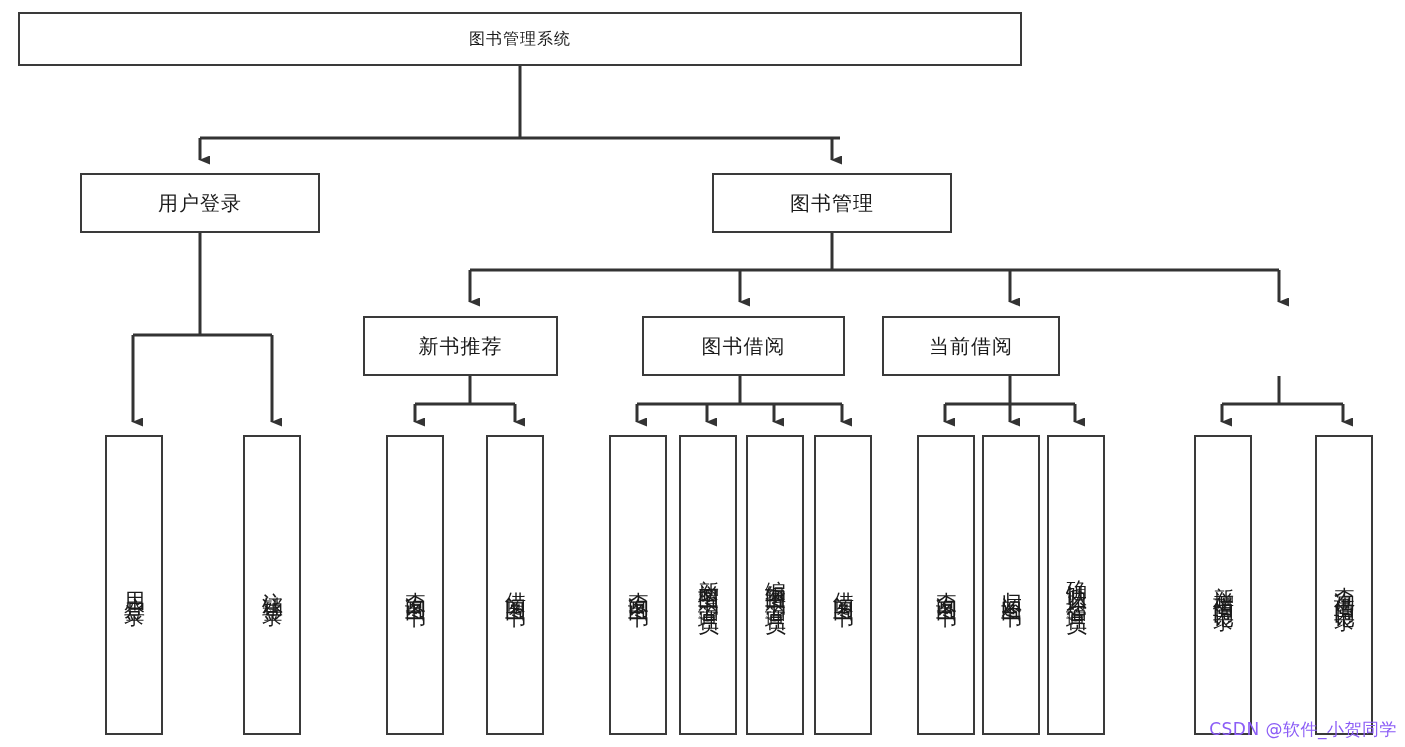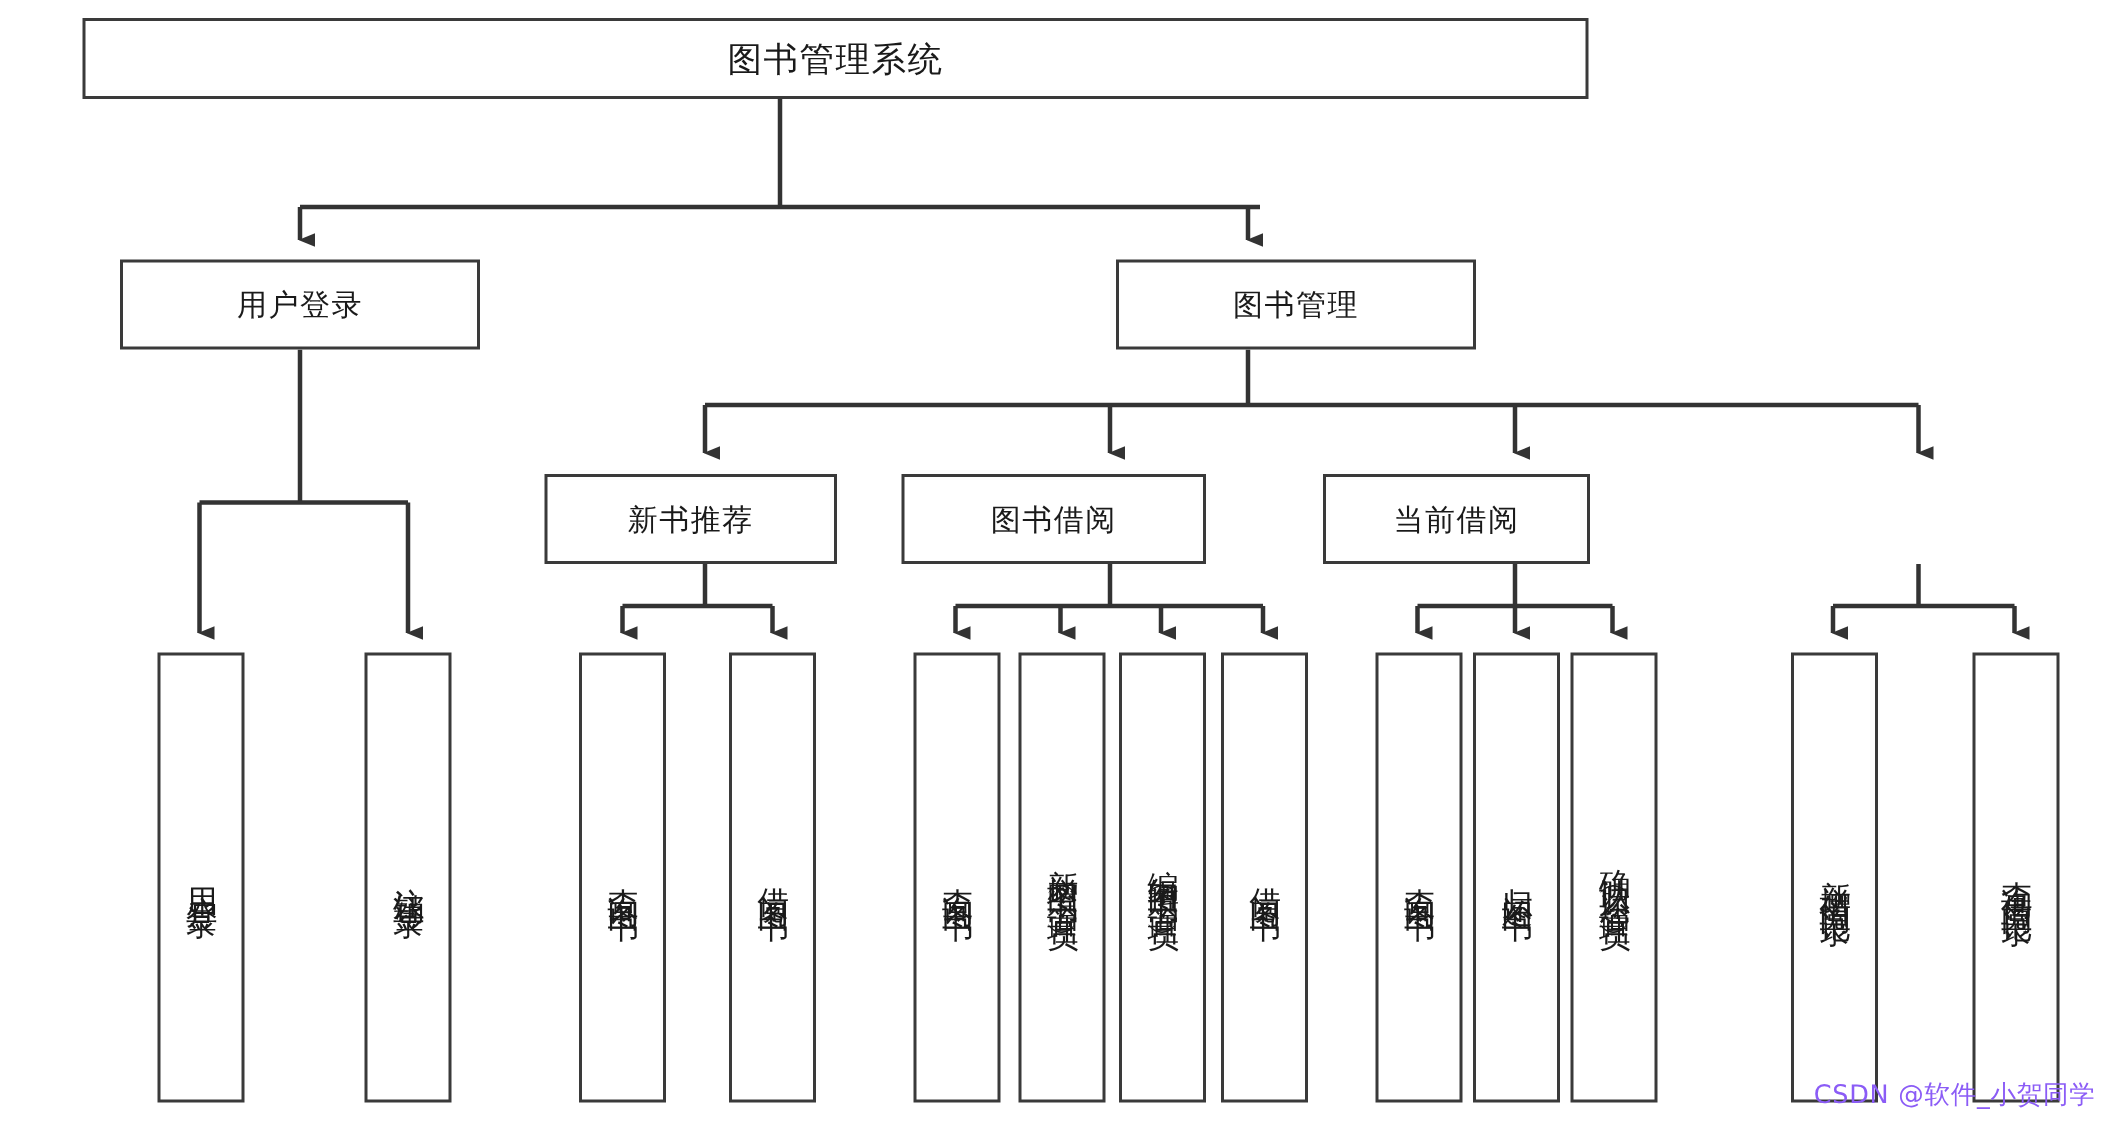--- a/index.html
+++ b/index.html
@@ -29,21 +29,21 @@
     position: absolute;
     box-sizing: border-box;
     background: #ffffff;
     border: 2px solid #3a3a3a;
     display: flex;
     align-items: center;
     justify-content: center;
     color: #1a1a1a;
     z-index: 2;
   }
-  .node.level0 { font-size: 23px; margin-left: 37px; }
+  .node.level0 { font-size: 16px; }
   .node.level1 { font-size: 20px; }
   .node.level2 { font-size: 20px; }
   .node.leaf  {
     font-size: 21px;
     align-items: center;
     justify-content: center;
     padding: 6px 0;
   }
   .vtext {
     writing-mode: vertical-rl;
@@ -123,28 +123,28 @@
     </g>
   </svg>
 
   <div class="node level0" style="left:18px; top:12px; width:1004px; height:54px;">
     <span class="htext">图书管理系统</span>
   </div>
 
   <div class="node level1" style="left:80px; top:173px; width:240px; height:60px;">
     <span class="htext">用户登录</span>
   </div>
-  <div class="node level1" style="left:712px; top:173px; width:240px; height:60px;margin-left:32px;">
+  <div class="node level1" style="left:712px; top:173px; width:240px; height:60px;">
     <span class="htext">图书管理</span>
   </div>
 
   <div class="node level2" style="left:363px; top:316px; width:195px; height:60px;">
     <span class="htext">新书推荐</span>
   </div>
-  <div class="node level2" style="left:601px; top:316px; width:203px; height:60px;">
+  <div class="node level2" style="left:642px; top:316px; width:203px; height:60px;">
     <span class="htext">图书借阅</span>
   </div>
   <div class="node level2" style="left:882px; top:316px; width:178px; height:60px;">
     <span class="htext">当前借阅</span>
   </div>
 
   <div class="node leaf" style="left:105px; top:435px; width:58px; height:300px;">
     <span class="vtext">用户登录</span>
   </div>
   <div class="node leaf" style="left:243px; top:435px; width:58px; height:300px;">

